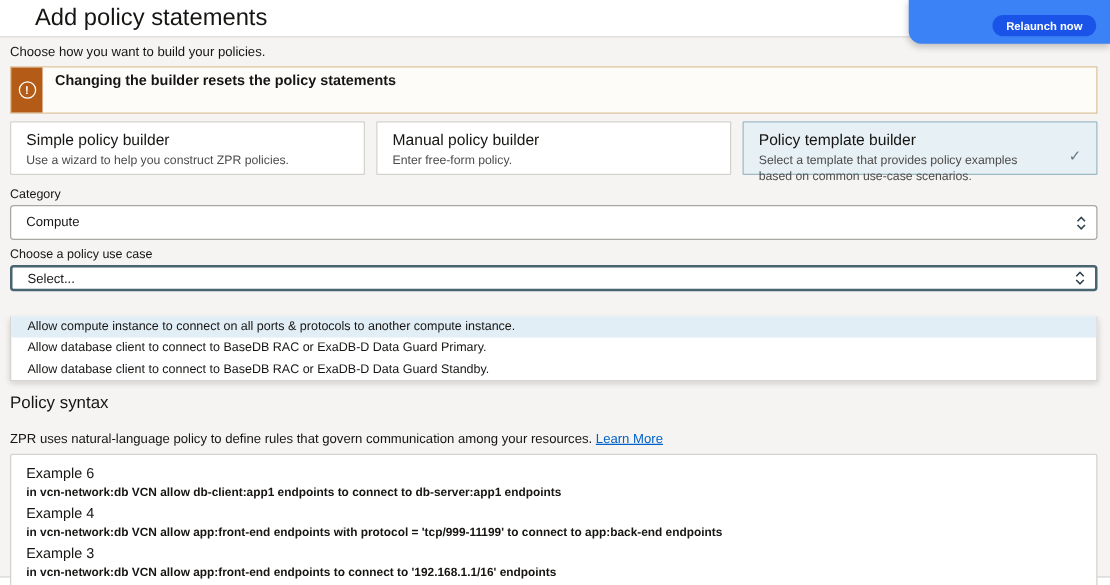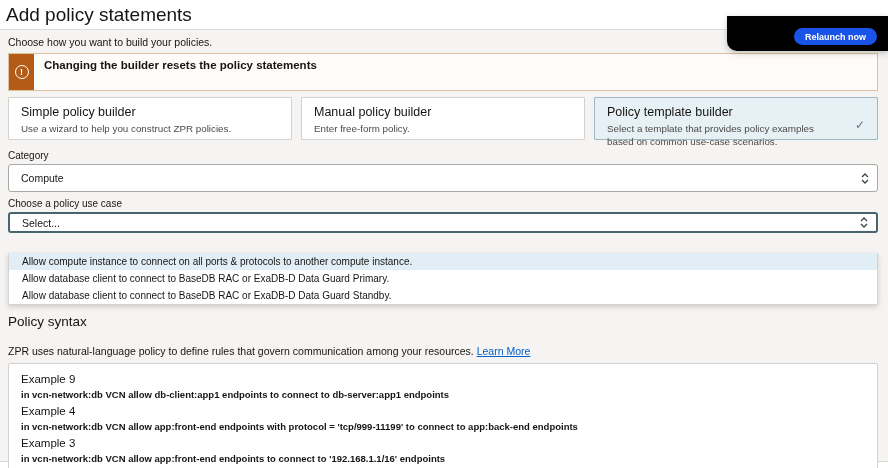--- a/index.html
+++ b/index.html
@@ -3,21 +3,21 @@
 <meta charset="utf-8">
 <style>
   html,body{margin:0;padding:0;}
   body{
     width:888px;height:468px;position:relative;overflow:hidden;
     background:#ffffff;color:#161513;
     font-family:"Liberation Sans", sans-serif;
   }
   
   .header{height:29px;background:#fff;position:relative;}
-  .page-title{position:absolute;left:6px;top:4px;font-size:19px;font-weight:400;color:#161513;}
+  .page-title{position:absolute;left:28px;top:4px;font-size:19px;font-weight:400;color:#161513;}
   
   .content{
     position:absolute;top:29px;left:0;right:0;bottom:6px;
     background:#f5f4f2;border-top:1px solid #dddbd8;border-bottom:1px solid #d9d7d4;
     padding:6px 10px 0 8px;box-sizing:border-box;
   }
   .subtitle{font-size:10.5px;margin:0 0 5px;color:#161513;}
   
   .warning-box{display:flex;border:1px solid #dcc29d;background:#fdfcf8;height:36px;margin-bottom:6px;}
   .warning-icon-block{flex:0 0 25px;background:#b45c17;display:flex;align-items:center;justify-content:center;}
@@ -49,22 +49,22 @@
   .option{height:17px;display:flex;align-items:center;padding:0 13px;font-size:10px;cursor:pointer;}
   .option.highlighted{background:#e2eef6;}
   
   .section-heading{font-size:13.5px;font-weight:400;margin:9px 0 16px;}
   .section-desc{font-size:10.5px;margin:0 0 6px;}
   .learn-more{color:#0061c9;text-decoration:underline;cursor:pointer;}
   .examples-box{background:#fff;border:1px solid #d4d2ce;border-radius:2px;padding:9px 12px 5px;}
   .example-label{font-size:11.5px;margin:0 0 4px;}
   .example-code{font-size:9.5px;font-weight:bold;margin:0 0 5px;}
   
-  .popup{position:absolute;top:0;right:0;width:161px;height:35px;background:#000000;
-    border-radius:0 0 0 10px;box-shadow:0 2px 6px rgba(0,0,0,.22);z-index:5;margin-top:16px;}
+  .popup{position:absolute;top:0;right:0;width:161px;height:35px;background:#3b82f6;
+    border-radius:0 0 0 10px;box-shadow:0 2px 6px rgba(0,0,0,.22);z-index:5;}
   .relaunch-btn{position:absolute;top:12px;right:11px;height:17px;padding:0 11px;
     border:none;border-radius:9px;background:#1a53e8;color:#fff;
     font-size:9px;font-weight:bold;font-family:inherit;cursor:pointer;}
 </style>
 </head>
 <body>
 
 <div class="header">
   <div class="page-title">Add policy statements</div>
 </div>
@@ -130,21 +130,21 @@
     <div class="option">Allow database client to connect to BaseDB RAC or ExaDB-D Data Guard Standby.</div>
   </div>
 
   <div class="section-heading">Policy syntax</div>
   <div class="section-desc">
     <span>ZPR uses natural-language policy to define rules that govern communication among your resources.</span>
     <a class="learn-more">Learn More</a>
   </div>
 
   <div class="examples-box">
-    <div class="example-label">Example 9</div>
+    <div class="example-label">Example 6</div>
     <div class="example-code">in vcn-network:db VCN allow db-client:app1 endpoints to connect to db-server:app1 endpoints</div>
     <div class="example-label">Example 4</div>
     <div class="example-code">in vcn-network:db VCN allow app:front-end endpoints with protocol = 'tcp/999-11199' to connect to app:back-end endpoints</div>
     <div class="example-label">Example 3</div>
     <div class="example-code">in vcn-network:db VCN allow app:front-end endpoints to connect to '192.168.1.1/16' endpoints</div>
   </div>
 
 </div>
 
 </body></html>

